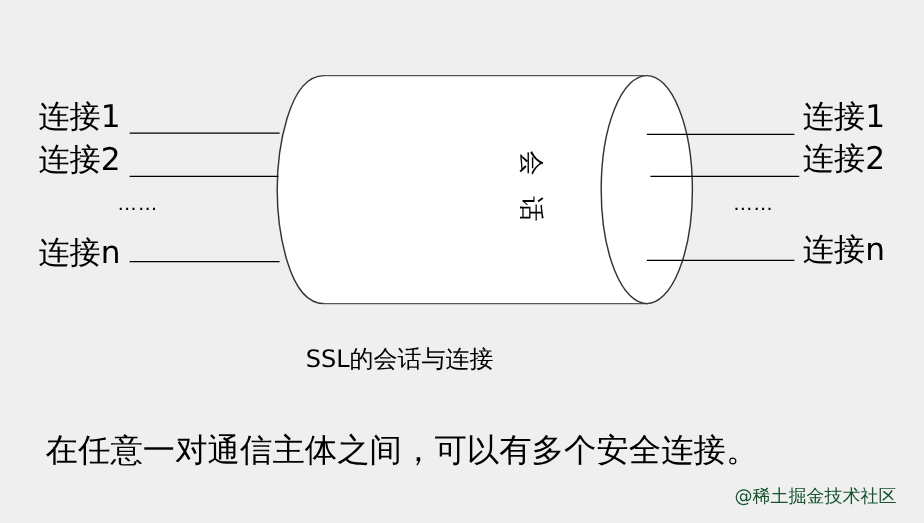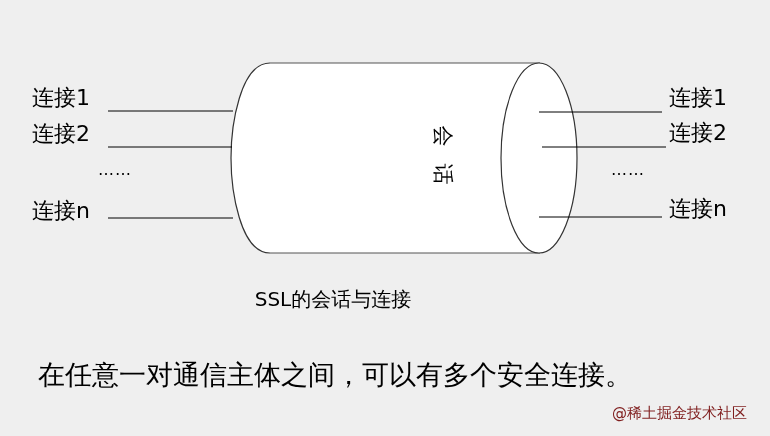--- a/index.html
+++ b/index.html
@@ -2,26 +2,26 @@
 <html><head>
 <meta charset="utf-8">
 <style>
   html, body { margin: 0; padding: 0; }
   body {
     width: 770px; height: 436px; background: #efefef; position: relative; overflow: hidden;
     font-family: "DejaVu Sans", "Liberation Sans", sans-serif; color: #000;
   }
   .abs { position: absolute; }
   svg.diagram { position: absolute; left: 0; top: 0; }
-  .label { font-size: 22px; line-height: 24px; white-space: nowrap; }
+  .label { font-size: 26px; line-height: 24px; white-space: nowrap; }
   .dots { font-size: 16px; letter-spacing: 1px; }
   .session-char { font-size: 21px; line-height: 24px; transform: rotate(90deg); display: inline-block; }
   .caption { font-size: 20px; }
   .statement { font-size: 27px; white-space: nowrap; }
-  .watermark { font-size: 15px; color: #7f1d1d; text-align: center; }
+  .watermark { font-size: 15px; color: #14532d; text-align: center; }
 </style>
 </head>
 <body>
 
 <svg class="diagram" width="770" height="436">
 
   <path d="M 270 63 L 540 63 L 540 253 L 270 253 C 240 253, 231 190, 231 158 C 231 126, 240 63, 270 63 Z" fill="#ffffff" stroke="none"></path>
   <line x1="270" y1="63" x2="540" y2="63" stroke="#555" stroke-width="1.2"></line>
   <line x1="270" y1="253" x2="540" y2="253" stroke="#555" stroke-width="1.2"></line>
   <path d="M 270 63 C 240 63, 231 126, 231 158 C 231 190, 240 253, 270 253" fill="none" stroke="#333" stroke-width="1.2"></path>

